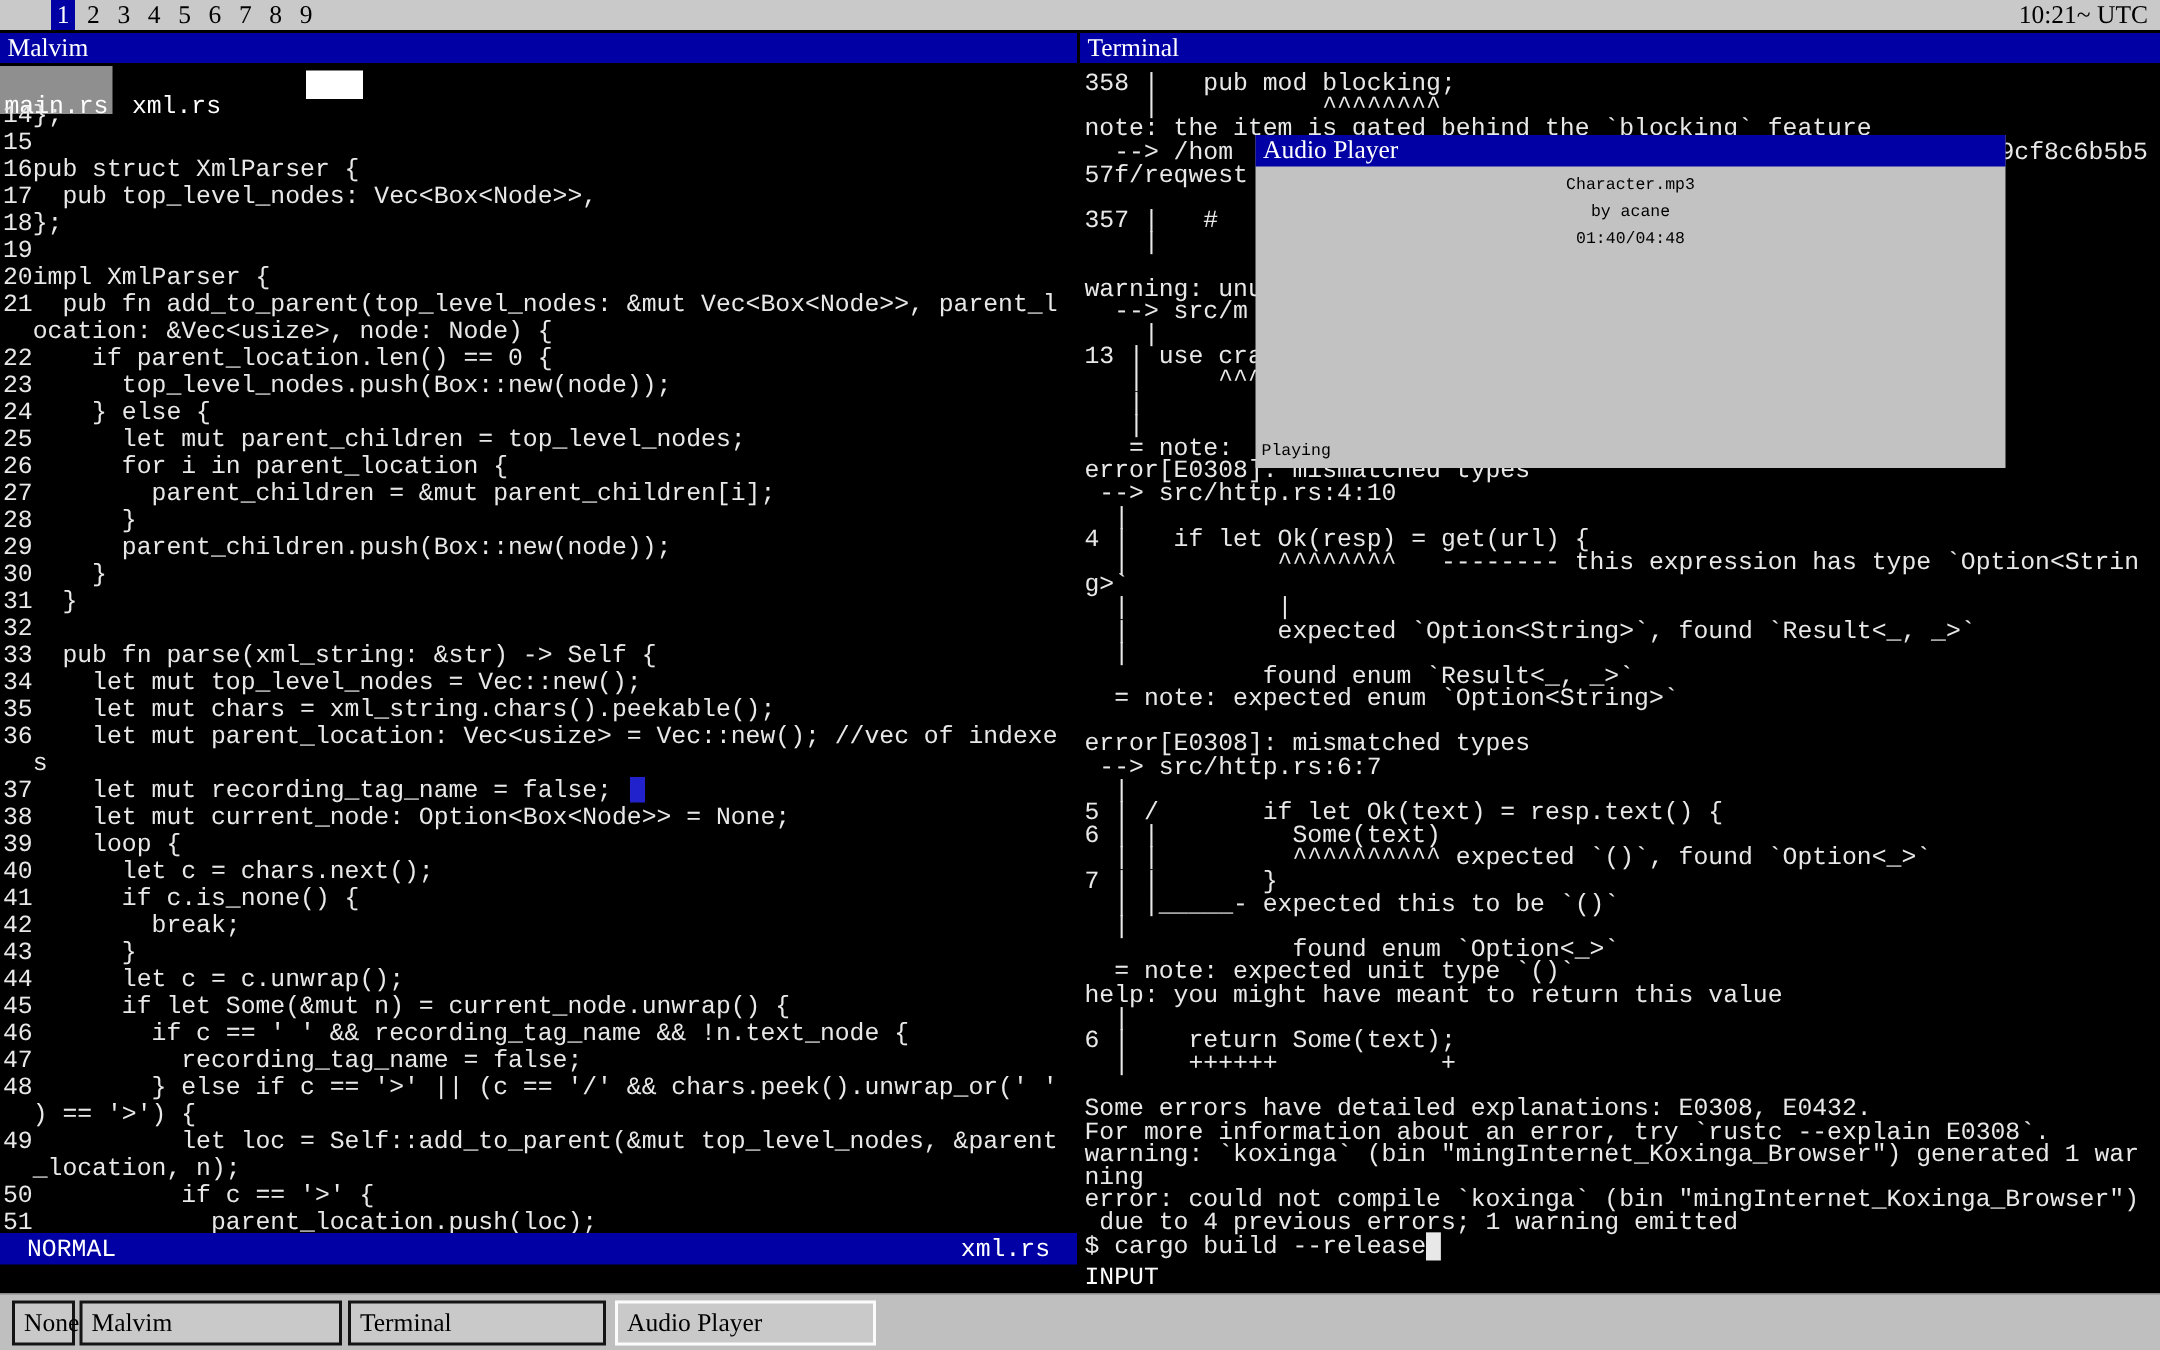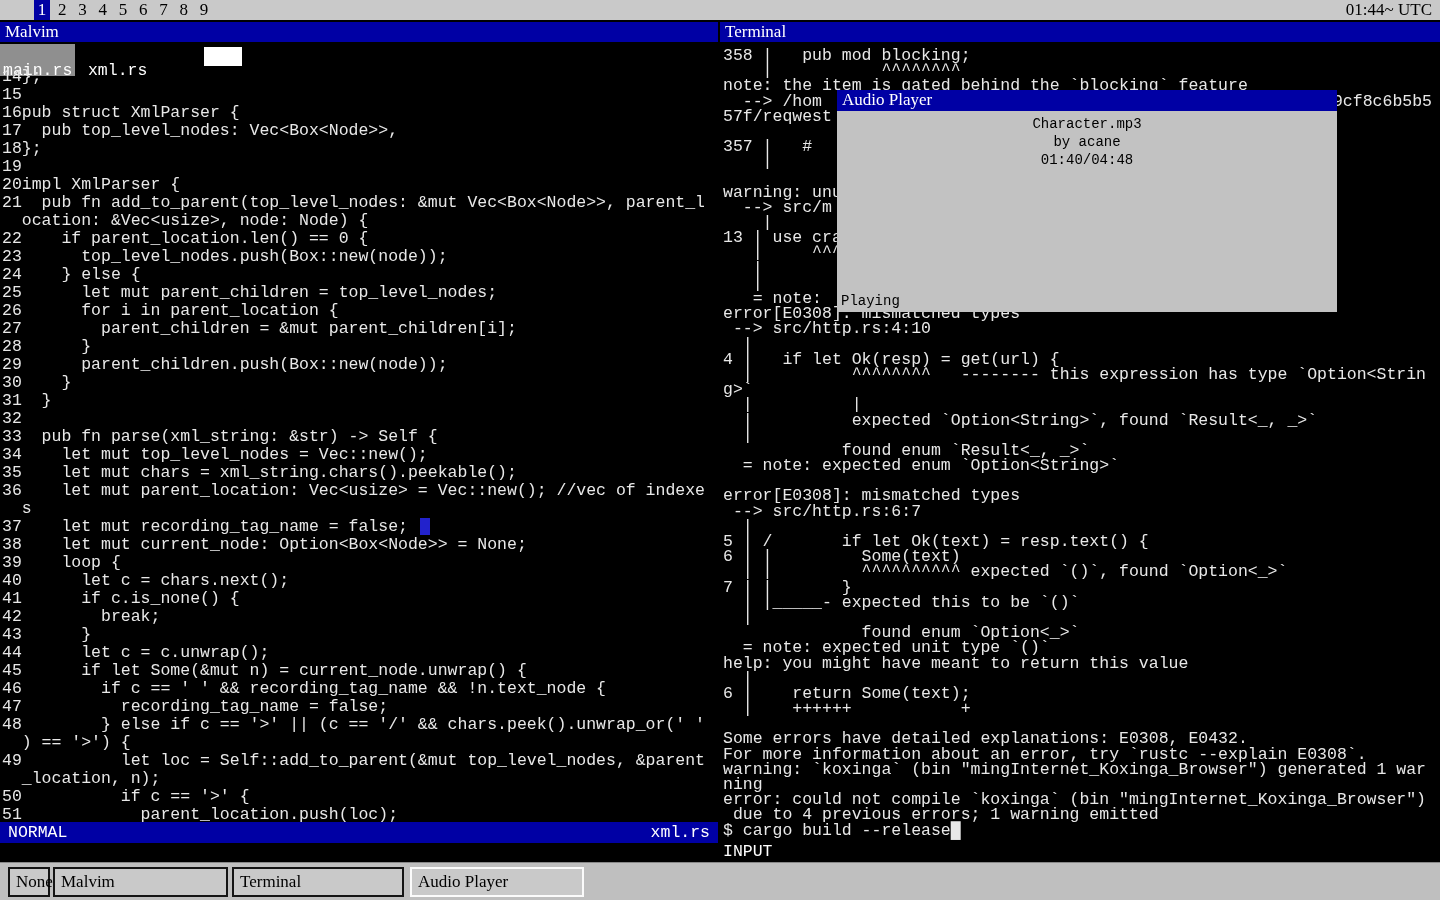--- a/index.html
+++ b/index.html
@@ -29,34 +29,34 @@
   .tab { display:inline-block; height:22px; line-height:22px; padding:16px 3px;
          color:#fff; font-size:16.5px; }
   .tab.active { background:#8f8f8f; }
   .tab-fill { position:absolute; left:204px; top:3px; width:38px; height:19px; background:#fff; }
   .code { position:absolute; left:2px; top:46px; width:714px; }
   .code .row { height:18px; line-height:18px; font-size:16.5px; color:#e8e8e8; }
   .edit-cursor { position:absolute; left:420px; top:496px; width:10px; height:17px;
                  background:#2222cc; }
   .vim-status { position:absolute; left:0; top:800px; width:718px; height:21px;
                 background:#0000a4; color:#fff; font-size:16.5px; line-height:21px;
-                display:flex; justify-content:space-between; padding:0 8px; }
+                display:flex; justify-content:space-between; padding:0 18px; }
 
   
   .terminal { position:absolute; left:720px; top:22px; width:720px; height:840px; background:#000; }
   .term-body { position:absolute; left:3px; top:26px; width:714px; }
   .term-body .row { font-size:16.5px; color:#e8e8e8; }
   .term-status { position:absolute; left:3px; bottom:2px; height:16px; line-height:16px;
                  color:#fff; font-size:16.5px; }
 
   
   .player { position:absolute; left:837px; top:90px; width:500px; height:222px;
             background:#c2c2c2; z-index:10; }
   .player .titlebar { height:21px; }
-  .player-body { position:relative; height:201px; color:#000; font-size:14px;
+  .player-body { position:relative; height:201px; color:#000; font-size:11px;
                  text-align:center; padding-top:4px; }
   .player-body .pline { height:18px; line-height:18px; }
   .playing { position:absolute; left:4px; bottom:2px; text-align:right;
              height:18px; line-height:18px; }
 
   
   .taskbar { position:absolute; left:0; top:862px; width:1440px; height:38px;
              background:#bfbfbf; border-top:1px solid #888; }
   .tbtn { position:absolute; top:4px; height:30px; background:#c9c9c9;
           border:2px solid #141414; font-family:"Liberation Serif", serif;
@@ -71,21 +71,21 @@
   <div class="topbar">
     <span class="ws active">1</span>
     <span class="ws">2</span>
     <span class="ws">3</span>
     <span class="ws">4</span>
     <span class="ws">5</span>
     <span class="ws">6</span>
     <span class="ws">7</span>
     <span class="ws">8</span>
     <span class="ws">9</span>
-    <span class="clock">01:44~ UTC</span>
+    <span class="clock">10:21~ UTC</span>
   </div>
 
   <div class="malvim">
     <div class="titlebar">Malvim</div>
     <div class="tabbar">
       <span class="tab active">main.rs</span>
       <span class="tab">xml.rs</span>
       <span class="tab-fill"></span>
     </div>
     <div class="code">

